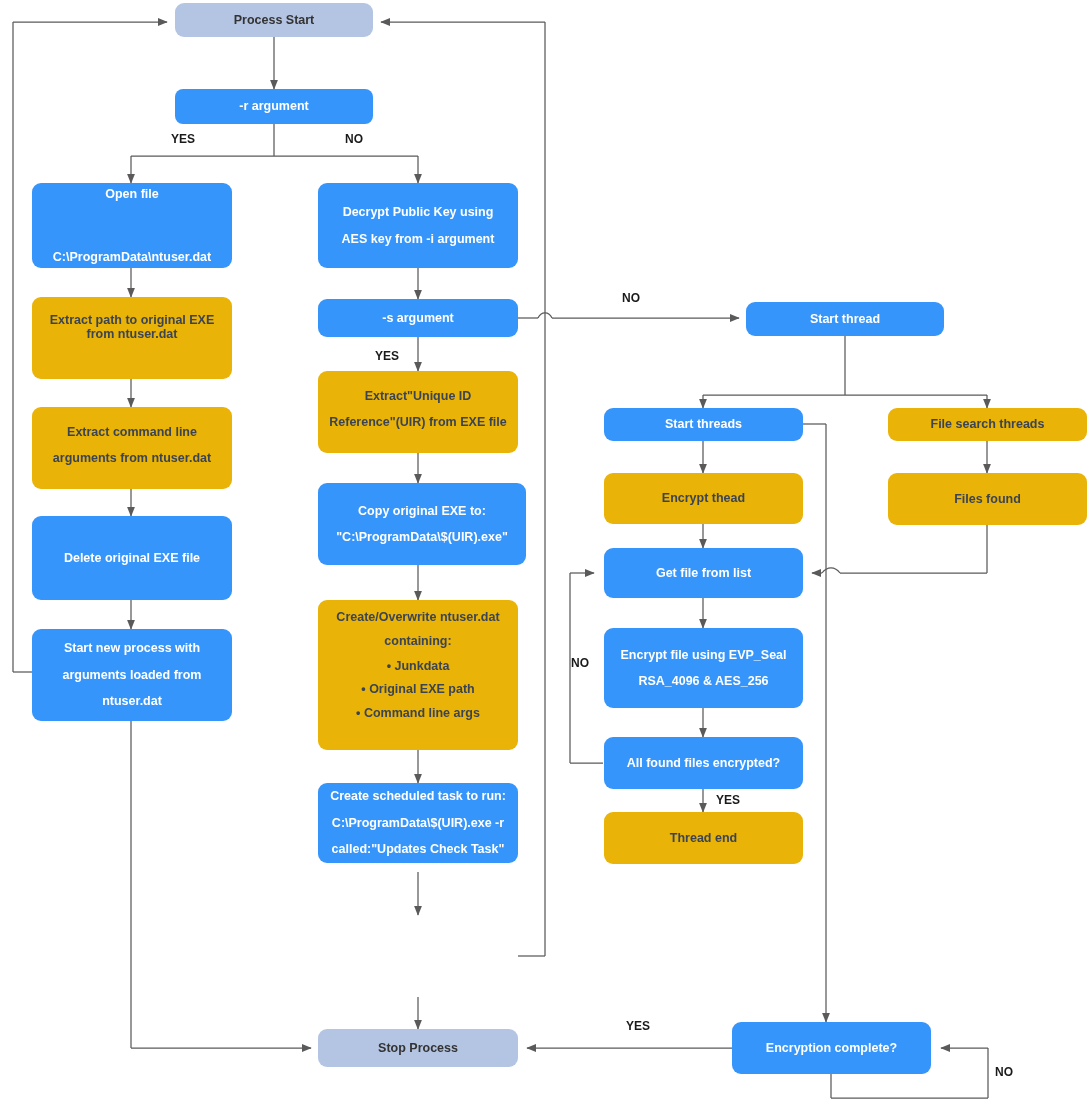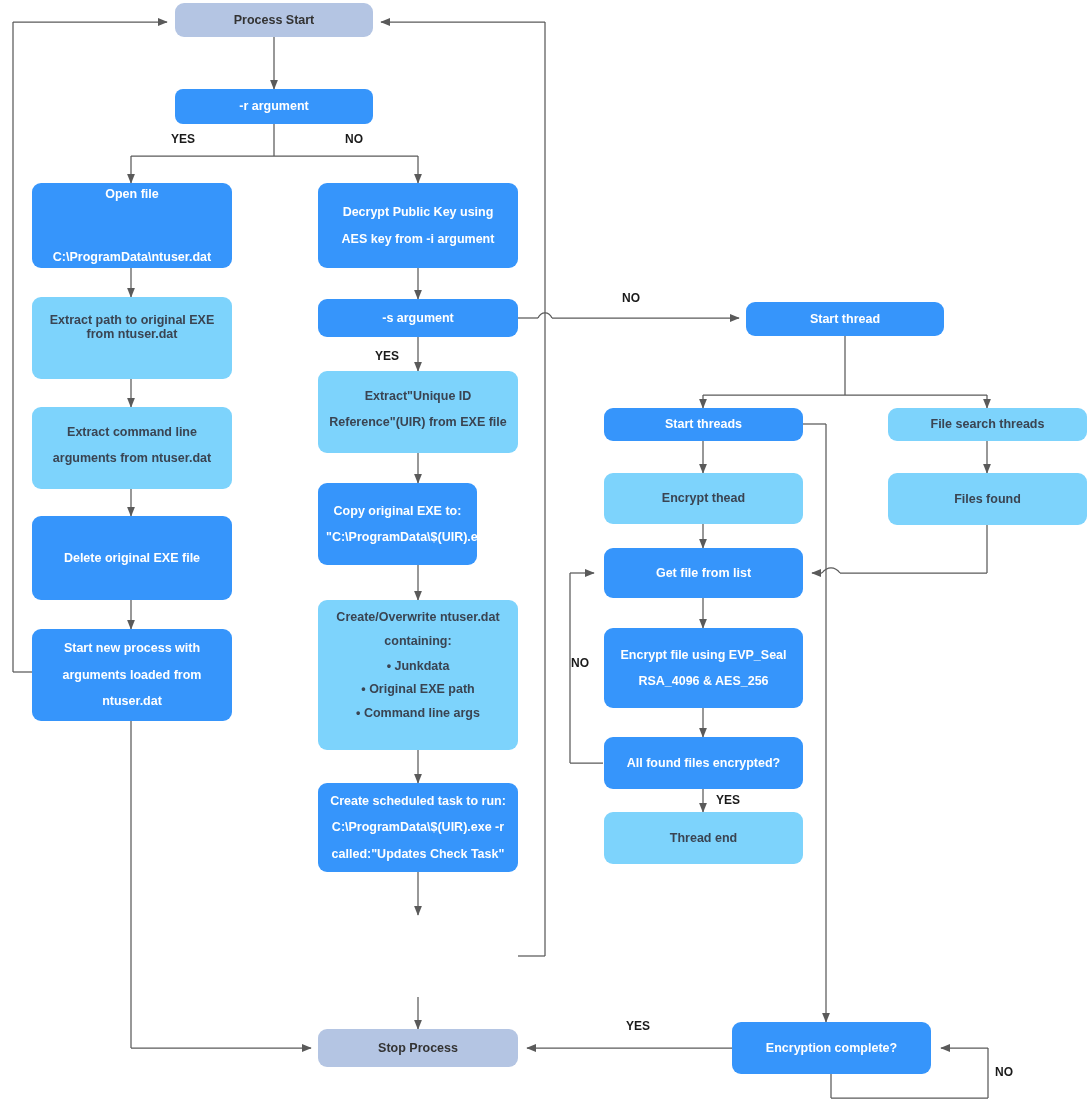--- a/index.html
+++ b/index.html
@@ -46,21 +46,21 @@
   }
   .n-start {
     background: #b4c5e3;
     color: #333333;
   }
   .n-blue {
     background: #3695fb;
     color: #ffffff;
   }
   .n-light {
-    background: #7dd3fc;
+    background: #eab308;
     color: #3a4452;
   }
   .node.pad-lines .ln { margin: 6px 0; }
   .node.bullets .ln.b { font-size: 12.5px; }
   .edge-label {
     position: absolute;
     font-size: 12px;
     font-weight: bold;
     color: #1a1a1a;
     z-index: 3;
@@ -194,34 +194,34 @@
 
   <div class="node n-blue" style="left:318px; top:299px; width:200px; height:38px;">
     <span class="ln">-s argument</span>
   </div>
 
   <div class="node n-light pad-lines" style="left:318px; top:371px; width:200px; height:82px; justify-content:flex-start; padding-top:12px;">
     <span class="ln">Extract"Unique ID</span>
     <span class="ln">Reference"(UIR) from EXE file</span>
   </div>
 
-  <div class="node n-blue pad-lines" style="left:318px; top:483px; width:159px; height:82px;">
+  <div class="node n-blue pad-lines" style="left:318px; top:483px; width:208px; height:82px;">
     <span class="ln">Copy original EXE to:</span>
     <span class="ln">"C:\ProgramData\$(UIR).exe"</span>
   </div>
 
   <div class="node n-light bullets" style="left:318px; top:600px; width:200px; height:150px; justify-content:flex-start; padding-top:10px;">
     <span class="ln" style="margin-bottom:10px;">Create/Overwrite ntuser.dat</span>
     <span class="ln" style="margin-bottom:10px;">containing:</span>
     <span class="ln b" style="margin-bottom:9px;">• Junkdata</span>
     <span class="ln b" style="margin-bottom:9px;">• Original EXE path</span>
     <span class="ln b">• Command line args</span>
   </div>
 
-  <div class="node n-blue pad-lines" style="left:318px; top:783px; width:200px; height:89px;">
+  <div class="node n-blue pad-lines" style="left:318px; top:783px; width:200px; height:80px;">
     <span class="ln">Create scheduled task to run:</span>
     <span class="ln">C:\ProgramData\$(UIR).exe -r</span>
     <span class="ln">called:"Updates Check Task"</span>
   </div>
 
 
   <div class="node n-start" style="left:318px; top:1029px; width:200px; height:38px;">
     <span class="ln">Stop Process</span>
   </div>
 

